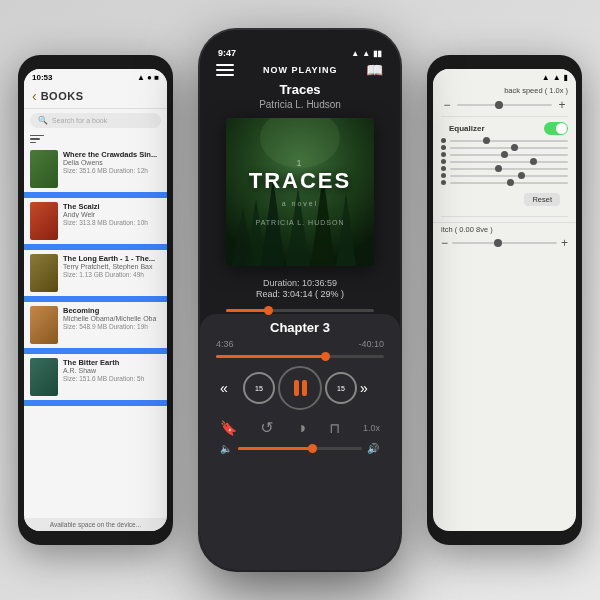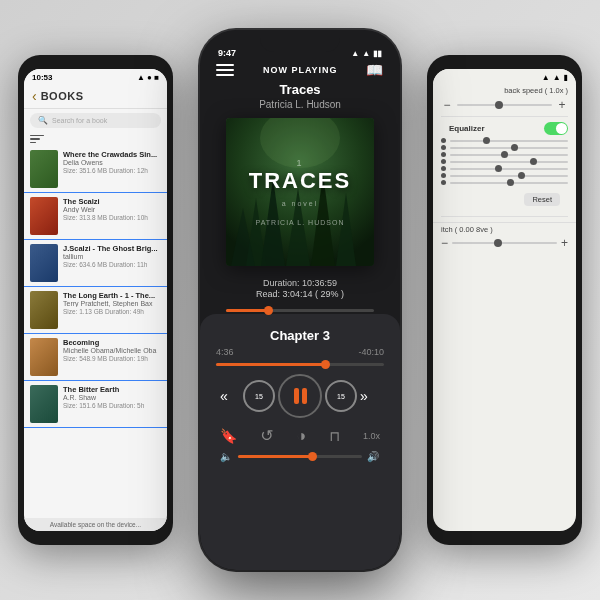--- a/index.html
+++ b/index.html
@@ -112,21 +112,21 @@
     .filter-icon span:nth-child(2) { width: 70%; }
     .filter-icon span:nth-child(3) { width: 40%; }
     .left-book-list {
       flex: 1;
       overflow: hidden;
     }
     .left-book-item {
       display: flex;
       gap: 5px;
       padding: 4px 6px;
-      border-bottom: 1px solid #3b82f6;
+      border-bottom: 6px solid #3b82f6;
       align-items: flex-start;
     }
     .book-thumb {
       width: 28px;
       height: 38px;
       border-radius: 2px;
       flex-shrink: 0;
       object-fit: cover;
     }
     .book-thumb-crawdads { background: linear-gradient(135deg, #4a7a3a, #2d5a20); }
@@ -510,21 +510,21 @@
       width: 9px;
       height: 9px;
       background: #e86020;
       border-radius: 50%;
       top: -3px;
       left: calc(29% - 4.5px);
     }
     .chapter-panel {
       background: #2a2a2e;
       border-radius: 16px 16px 0 0;
-      padding: 14px 16px;
+      padding: 6px 16px;
       flex: 1;
     }
     .chapter-label {
       text-align: center;
       font-size: 13px;
       font-weight: 600;
       color: white;
       margin-bottom: 4px;
     }
     .time-row {
@@ -718,28 +718,20 @@
             <div class="book-author-left">Delia Owens</div>
             <div class="book-meta-left">Size: 351.6 MB  Duration: 12h</div>
           </div>
         </div>
         <div class="left-book-item">
           <div class="book-thumb book-thumb-martian"></div>
           <div class="book-info">
             <div class="book-title-left">The Scalzi</div>
             <div class="book-author-left">Andy Weir</div>
             <div class="book-meta-left">Size: 313.8 MB  Duration: 10h</div>
-          </div>
-        </div>
-        <div class="left-book-item">
-          <div class="book-thumb book-thumb-scalzi"></div>
-          <div class="book-info">
-            <div class="book-title-left">J.Scalzi - The Ghost Brig...</div>
-            <div class="book-author-left">tallium</div>
-            <div class="book-meta-left">Size: 634.6 MB  Duration: 11h</div>
           </div>
         </div>
         <div class="left-book-item">
           <div class="book-thumb book-thumb-longearth"></div>
           <div class="book-info">
             <div class="book-title-left">The Long Earth - 1 - The...</div>
             <div class="book-author-left">Terry Pratchett, Stephen Bax</div>
             <div class="book-meta-left">Size: 1.13 GB  Duration: 49h</div>
           </div>
         </div>

